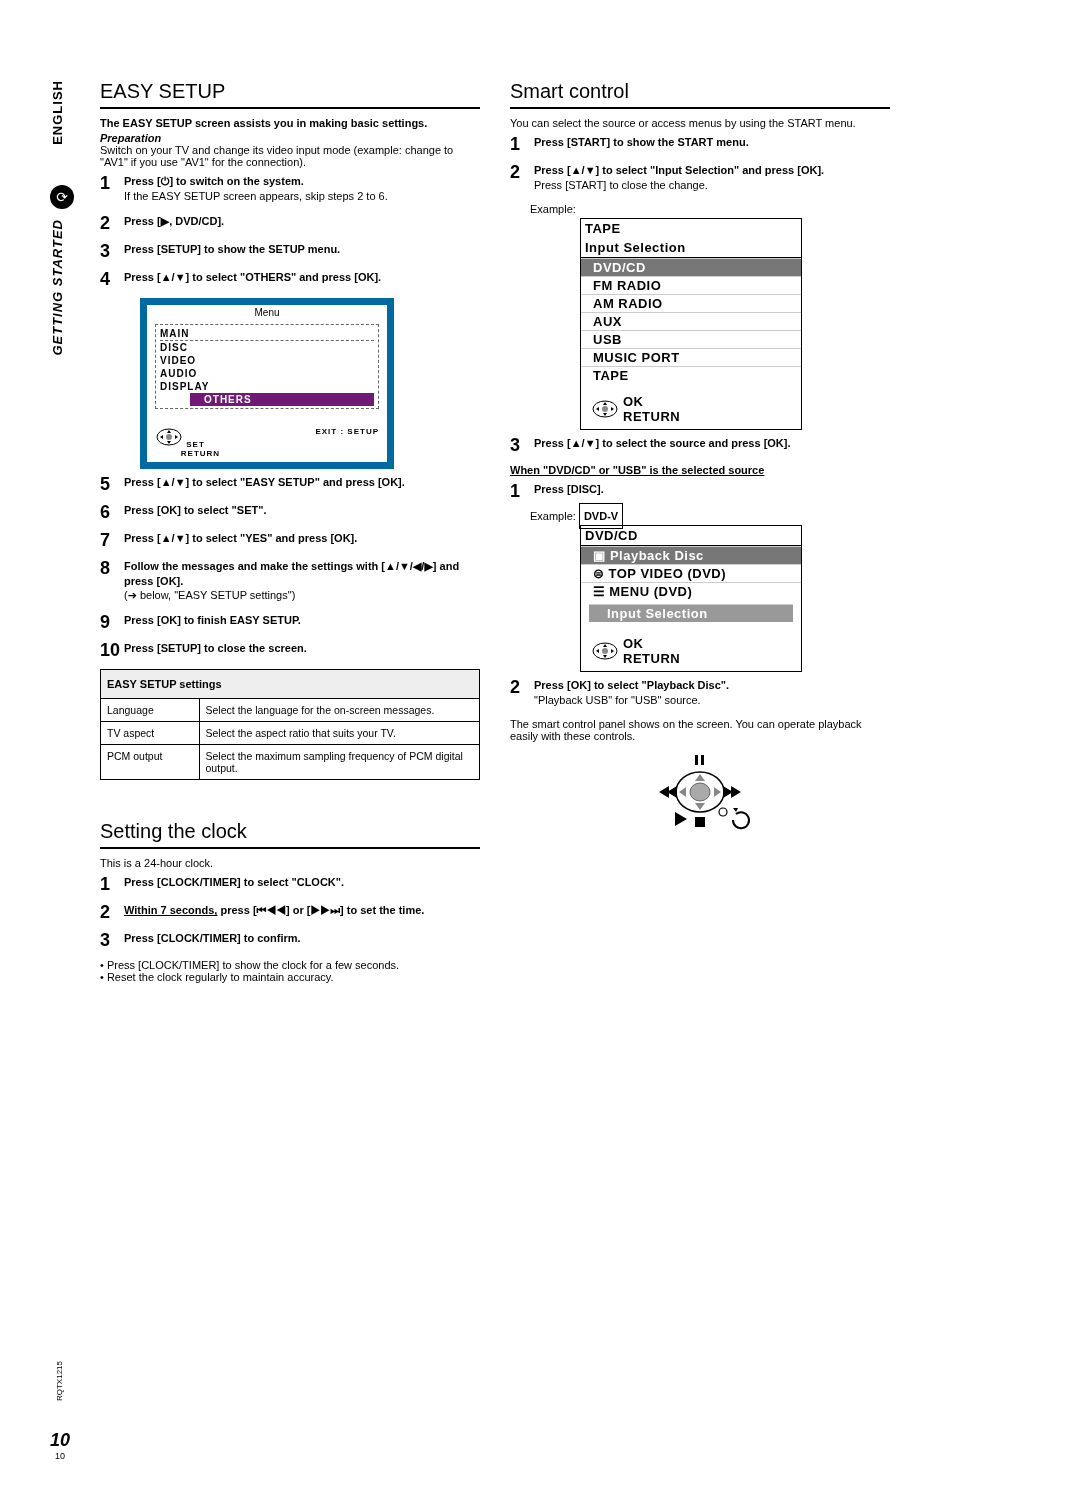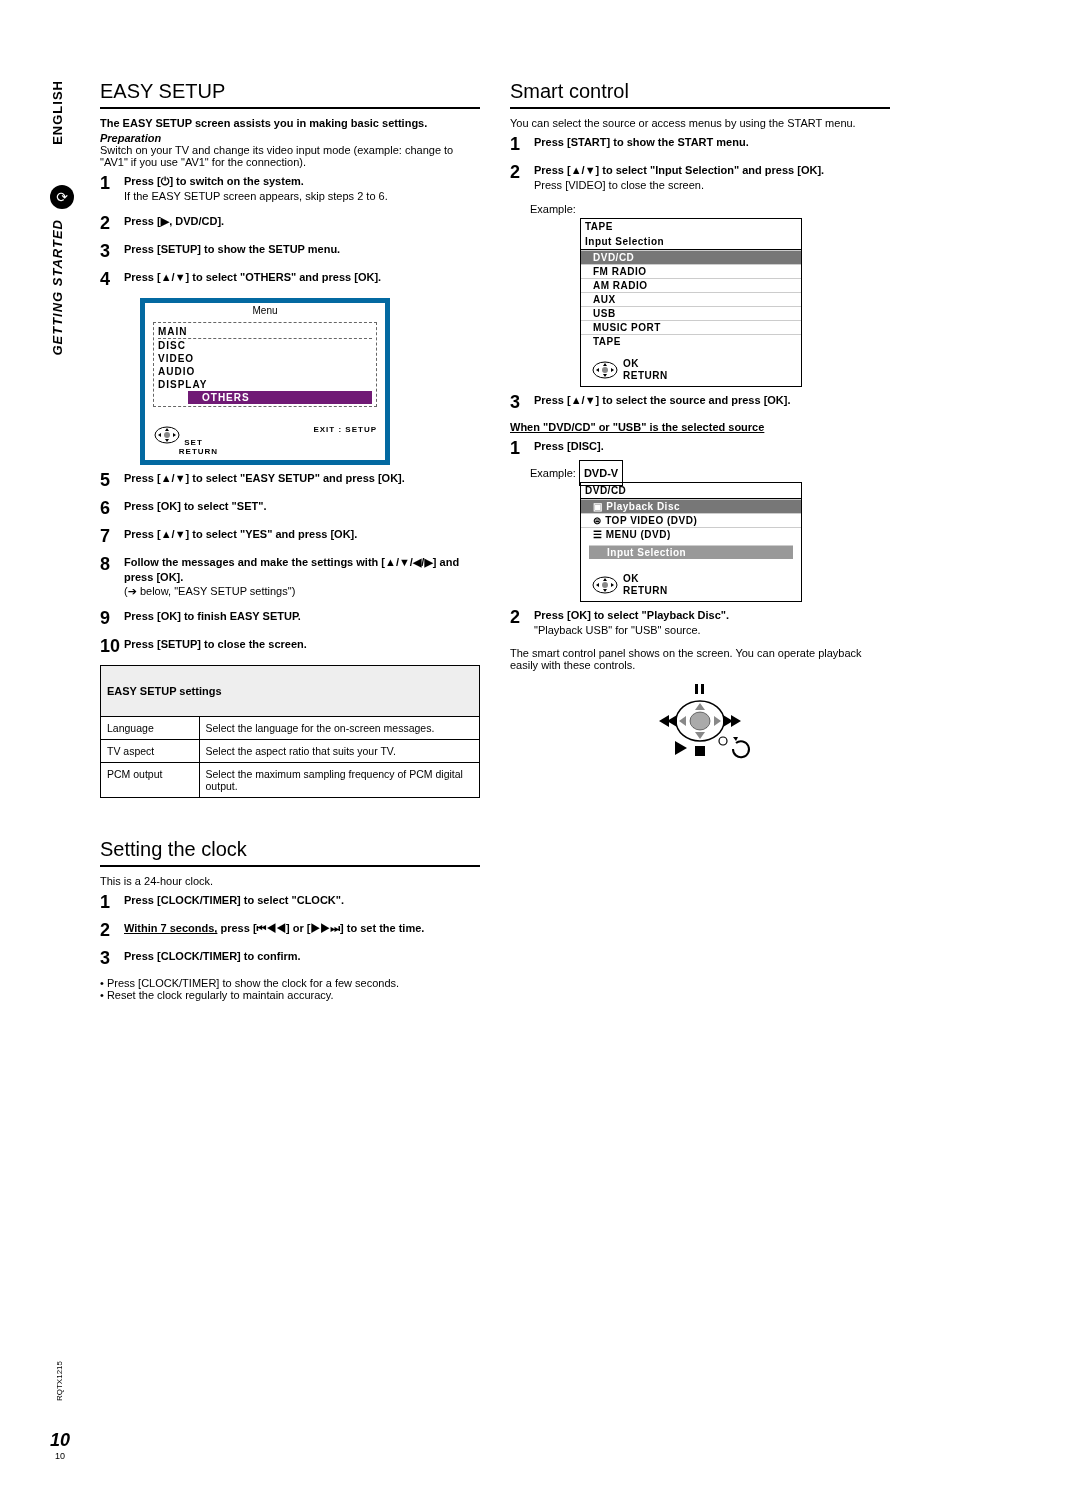--- a/index.html
+++ b/index.html
@@ -76,21 +76,21 @@
   }
   .step-num {
     font-size: 18px;
     font-weight: bold;
     width: 24px;
     flex-shrink: 0;
     line-height: 1;
   }
   .step-body { flex: 1; line-height: 1.35; }
   .menu-box {
-    border: 5px solid #0369a1;
+    border: 7px solid #0369a1;
     width: 240px;
     margin: 6px 0 6px 40px;
     position: relative;
   }
   .menu-title {
     text-align: center;
     font-size: 10px;
     padding: 2px 0;
   }
   .menu-sub {
@@ -116,40 +116,40 @@
     display: inline-block;
     width: 28px;
     height: 20px;
     position: relative;
   }
   .nav-icon svg { width: 28px; height: 20px; }
   .settings-head {
     border: 1px solid #000;
     border-bottom: none;
     background: #eee;
-    padding: 19px 6px;
+    padding: 8px 6px;
     font-weight: bold;
     font-size: 11px;
   }
   table.settings {
     border-collapse: collapse;
     width: 100%;
   }
   table.settings td {
     border: 1px solid #000;
     padding: 5px 6px;
     vertical-align: top;
     font-size: 10.5px;
   }
   table.settings td:first-child { width: 26%; }
   .ui-panel {
     border: 1px solid #000;
     width: 220px;
     margin-left: 70px;
-    font-size: 10px;
+    font-size: 13px;
     font-weight: bold;
     letter-spacing: 0.5px;
   }
   .ui-head {
     padding: 2px 4px;
   }
   .ui-row {
     padding: 1px 12px;
     border-top: 1px solid #ccc;
   }
@@ -351,21 +351,21 @@
 
       <ol class="steps">
         <li>
           <span class="step-num">1</span>
           <span class="step-body bold">Press [START] to show the START menu.</span>
         </li>
         <li>
           <span class="step-num">2</span>
           <span class="step-body">
             <span class="bold">Press [▲/▼] to select "Input Selection" and press [OK].</span><br>
-            <span>Press [VIDEO] to close the screen.</span>
+            <span>Press [START] to close the change.</span>
           </span>
         </li>
       </ol>
 
       <p style="margin-left:20px">Example:</p>
 
       <div class="ui-panel">
         <div class="ui-head">TAPE</div>
         <div class="ui-head" style="border-bottom:1px solid #000">Input Selection</div>
         <div class="ui-row sel">DVD/CD</div>

